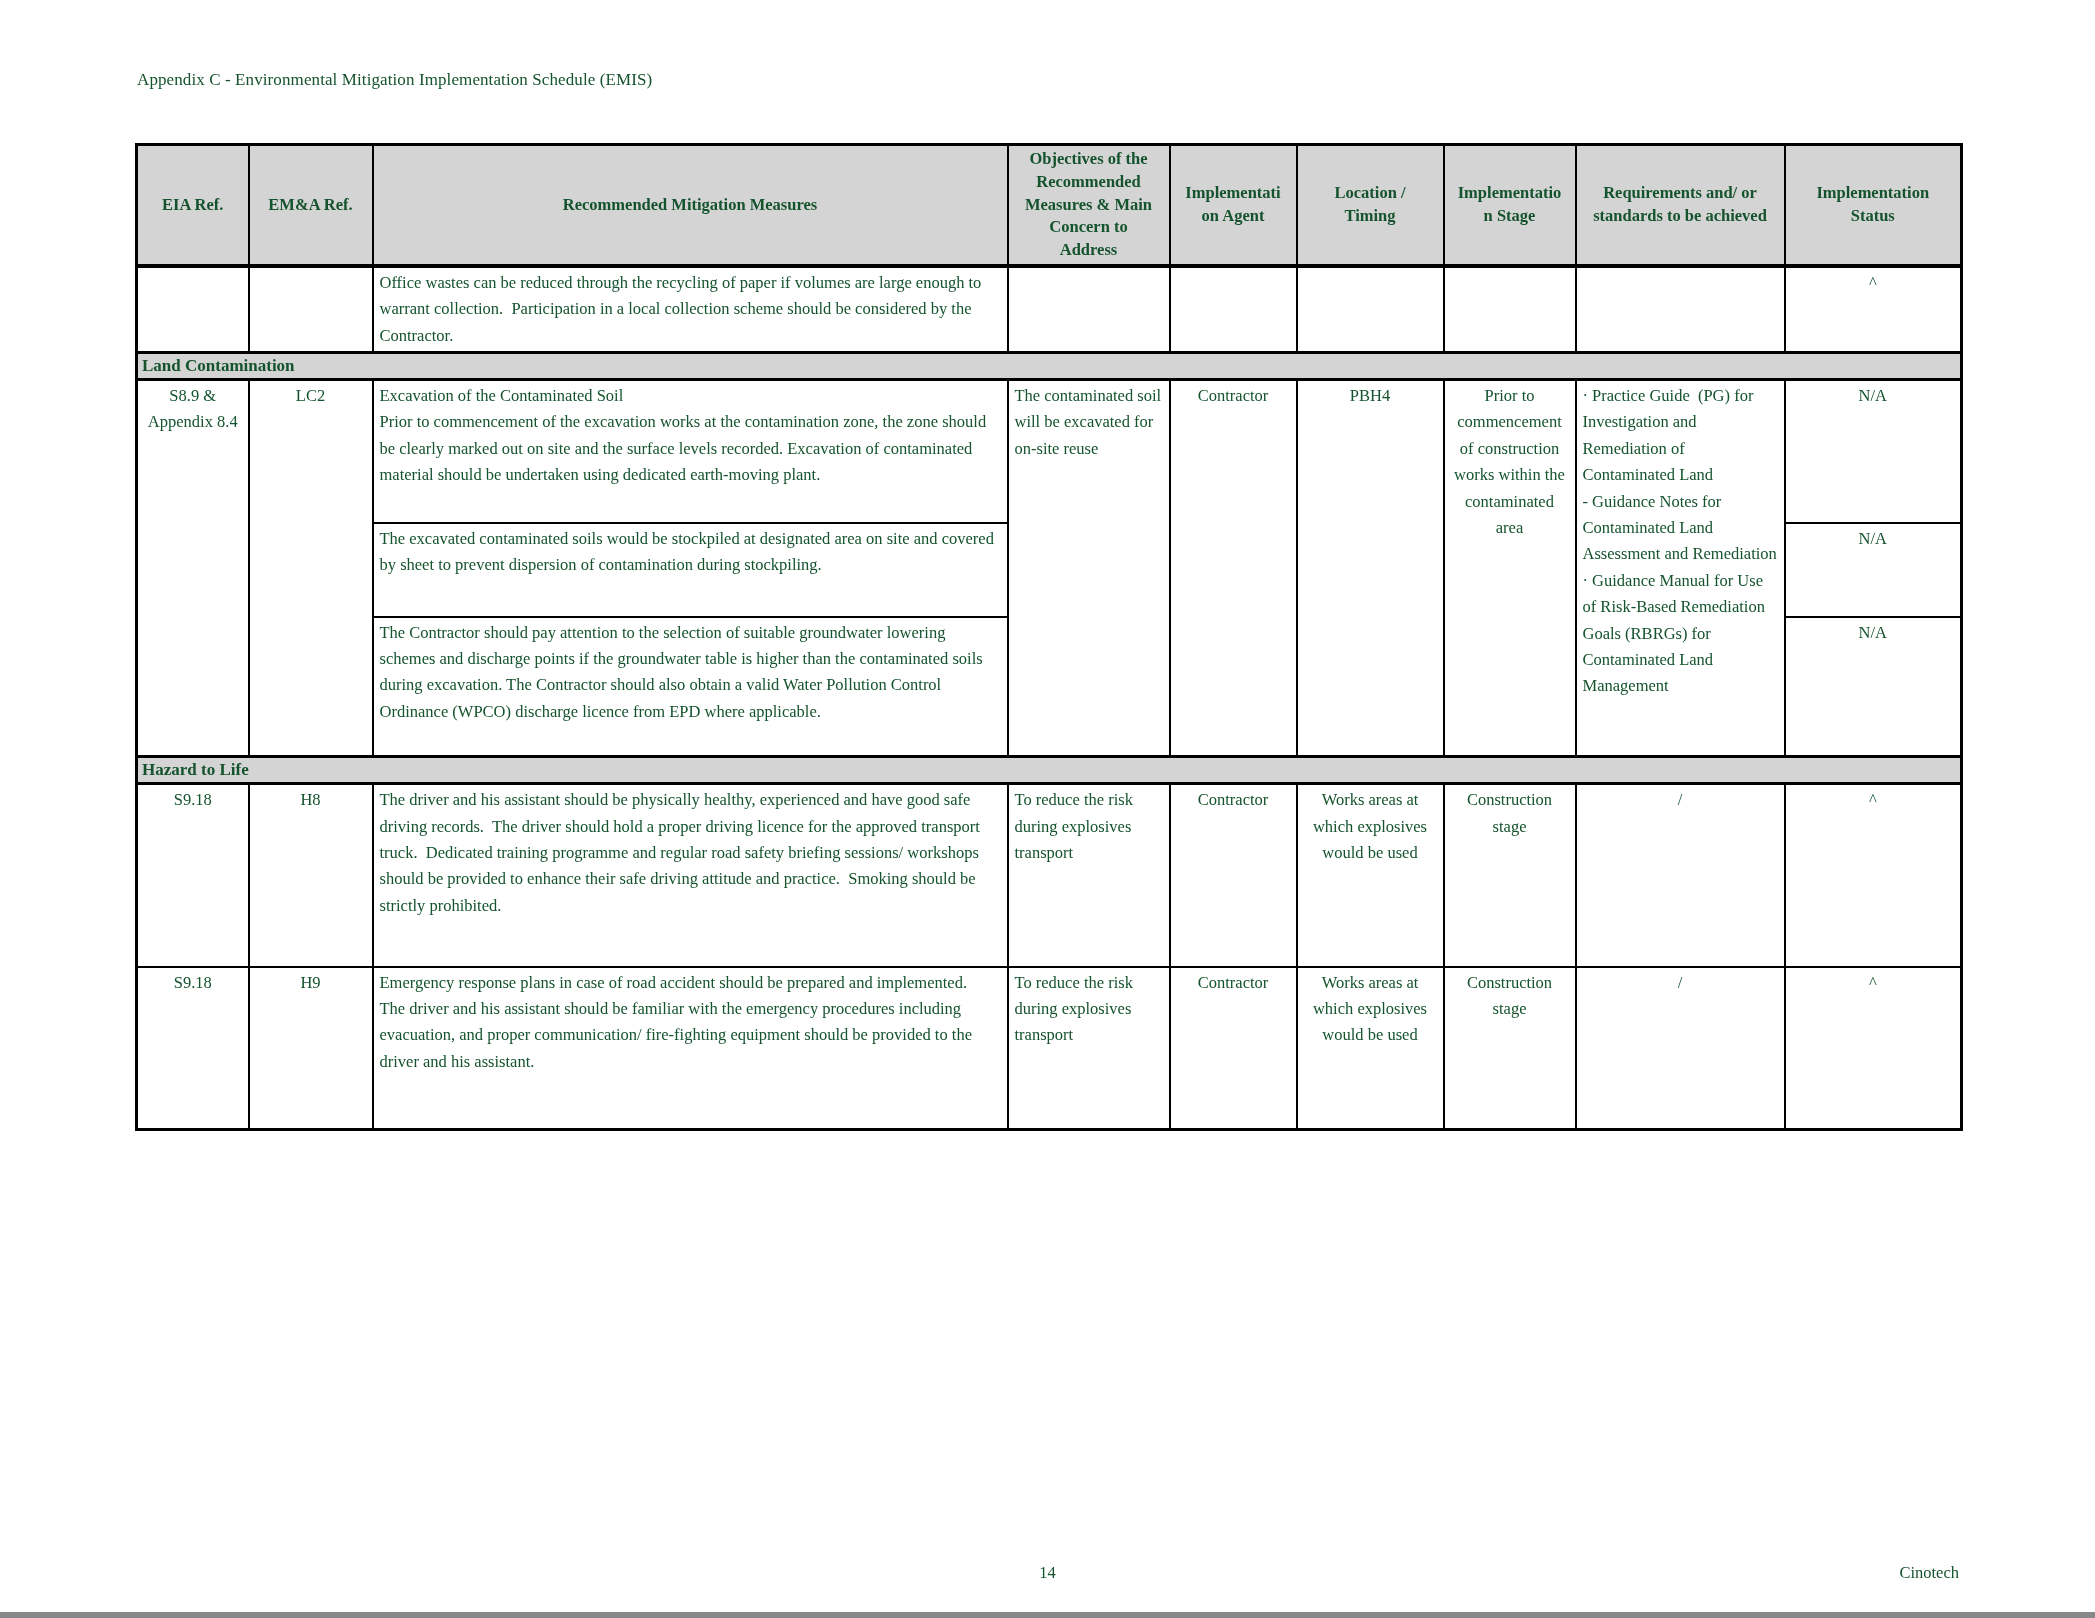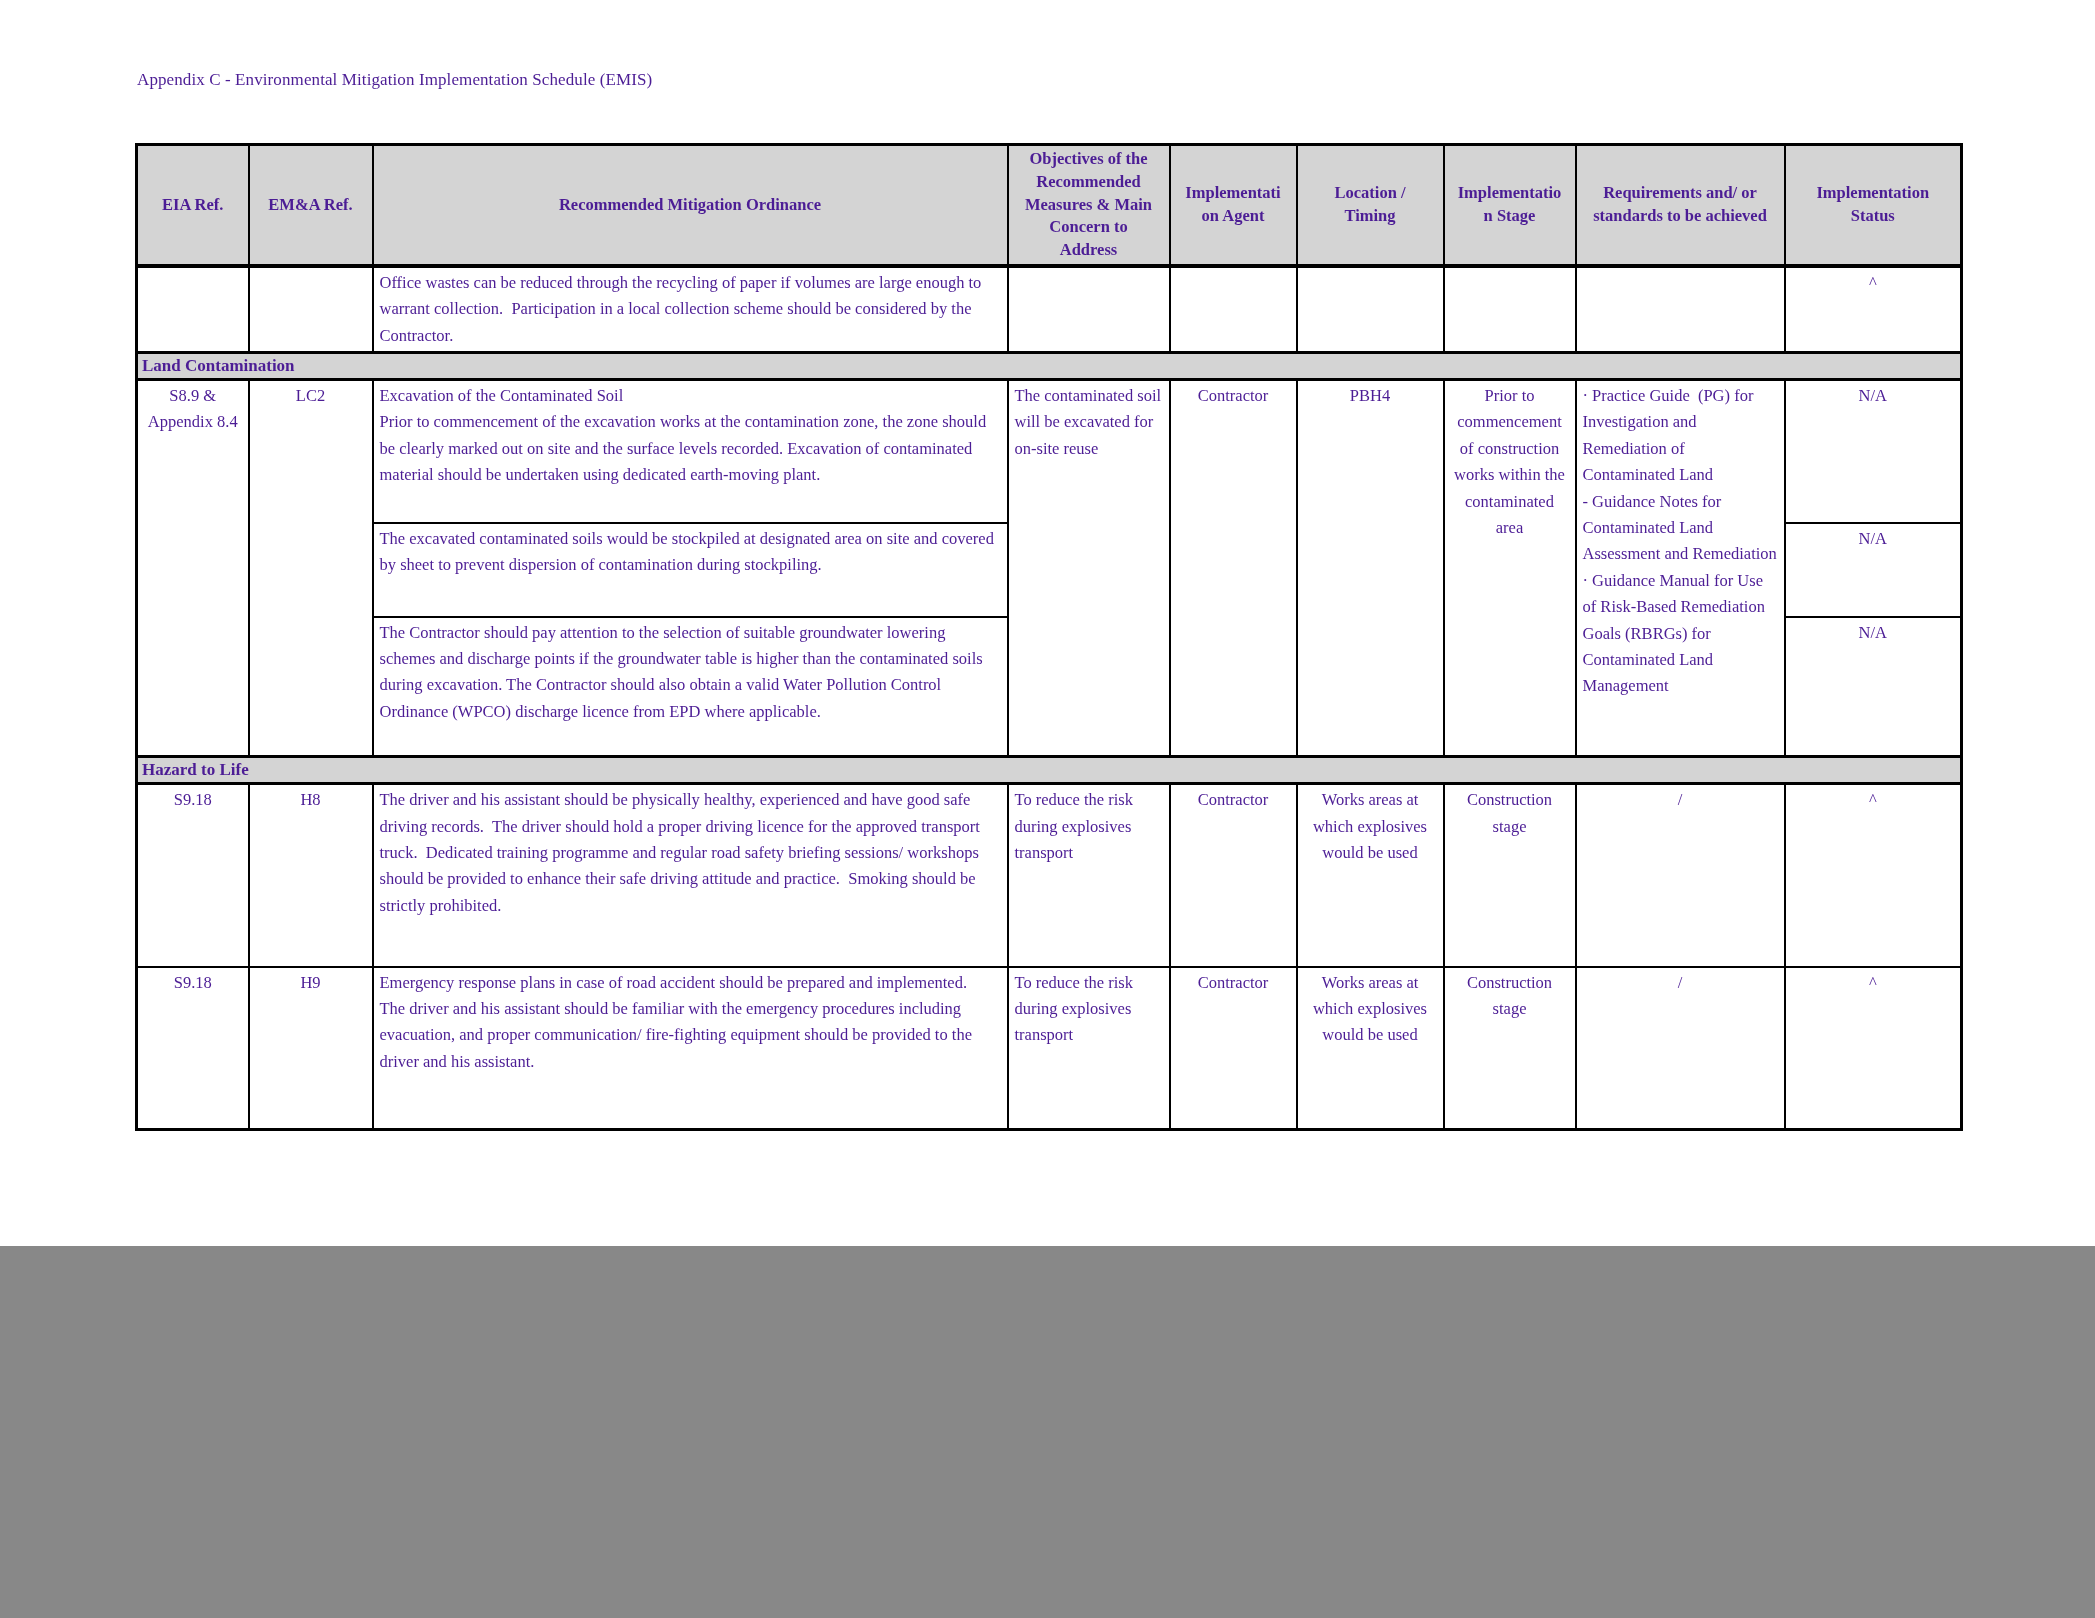--- a/index.html
+++ b/index.html
@@ -1,21 +1,21 @@
 <!DOCTYPE html>
 <html><head>
 <meta charset="utf-8">
 <style>
   html,body{margin:0;padding:0;background:#888;}
   .page{
     position:relative;
-    width:2095px;height:1246px;
+    width:2095px;height:1612px;
     background:#ffffff;
     font-family:"Liberation Serif","DejaVu Serif",serif;
-    color:#4c1d95;
+    color:#14532d;
     overflow:hidden;
   }
   .doc-title{
     position:absolute;left:137px;top:70px;
     font-size:17px;letter-spacing:0.1px;
   }
   table.emis{
     position:absolute;left:135px;top:143px;
     width:1825px;
     border-collapse:collapse;table-layout:fixed;
@@ -79,21 +79,21 @@
         <col style="width:147px">
       <col style="width:132px">
         <col style="width:209px">
         <col style="width:177px">
     </colgroup>
 
     <tbody>
         <tr style="height:118px;">
       <th>EIA Ref.</th>
       <th>EM&amp;A Ref.</th>
-      <th>Recommended Mitigation Ordinance</th>
+      <th>Recommended Mitigation Measures</th>
       <th>Objectives of the Recommended Measures &amp; Main Concern to Address</th>
       <th>Implementation Agent</th>
       <th>Location / Timing</th>
       <th>Implementation Stage</th>
       <th>Requirements and/ or standards to be achieved</th>
       <th>Implementation Status</th>
     </tr>
 
     <tr style="height:85px;">
       <td></td>

